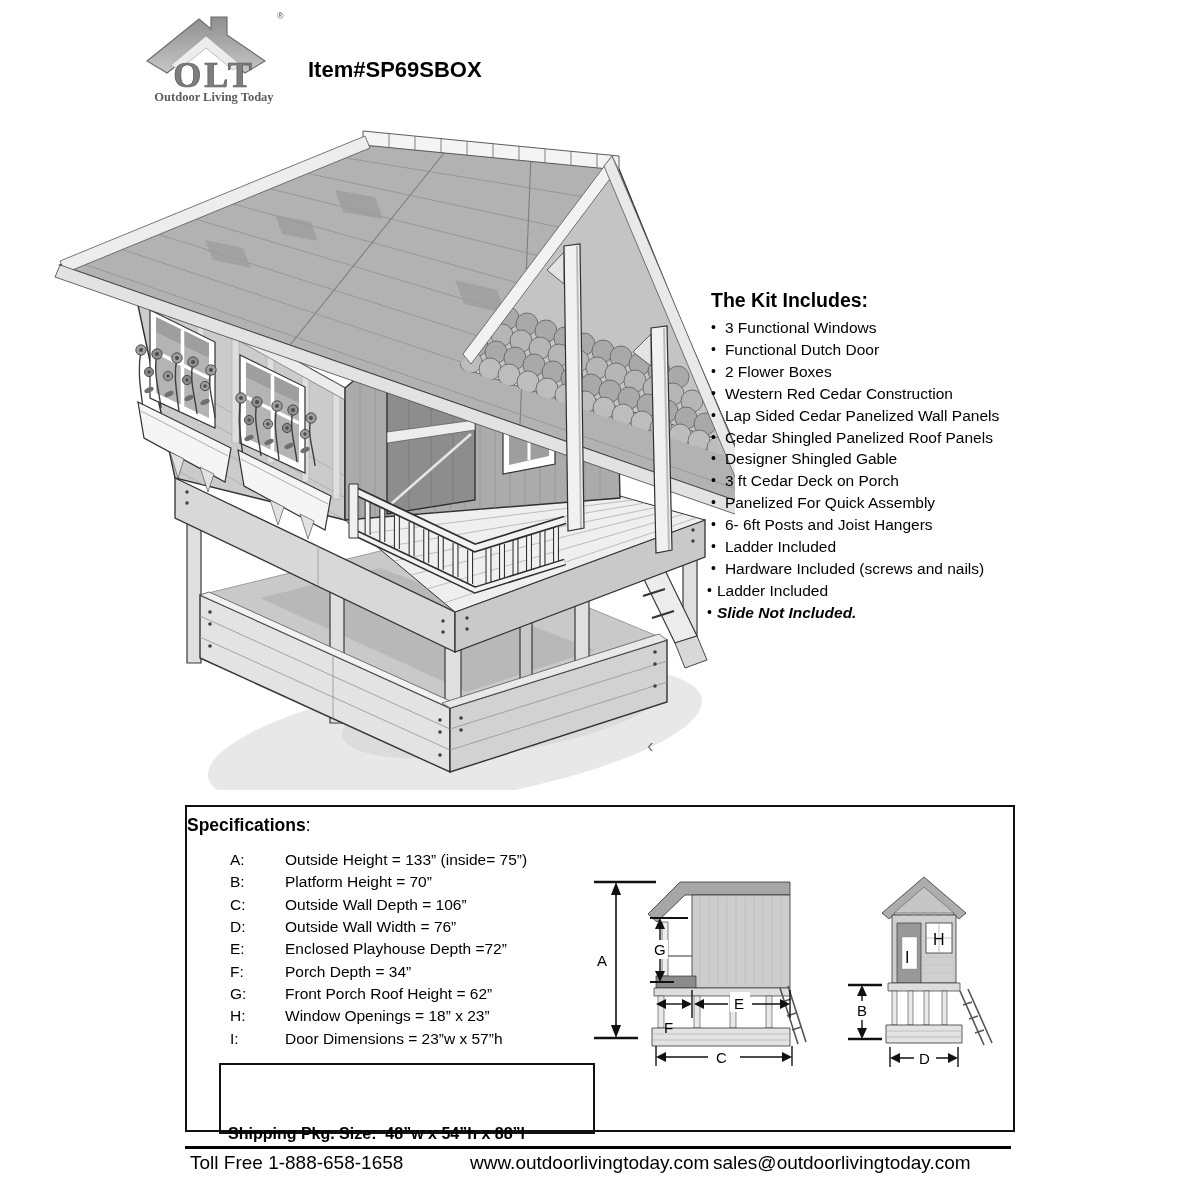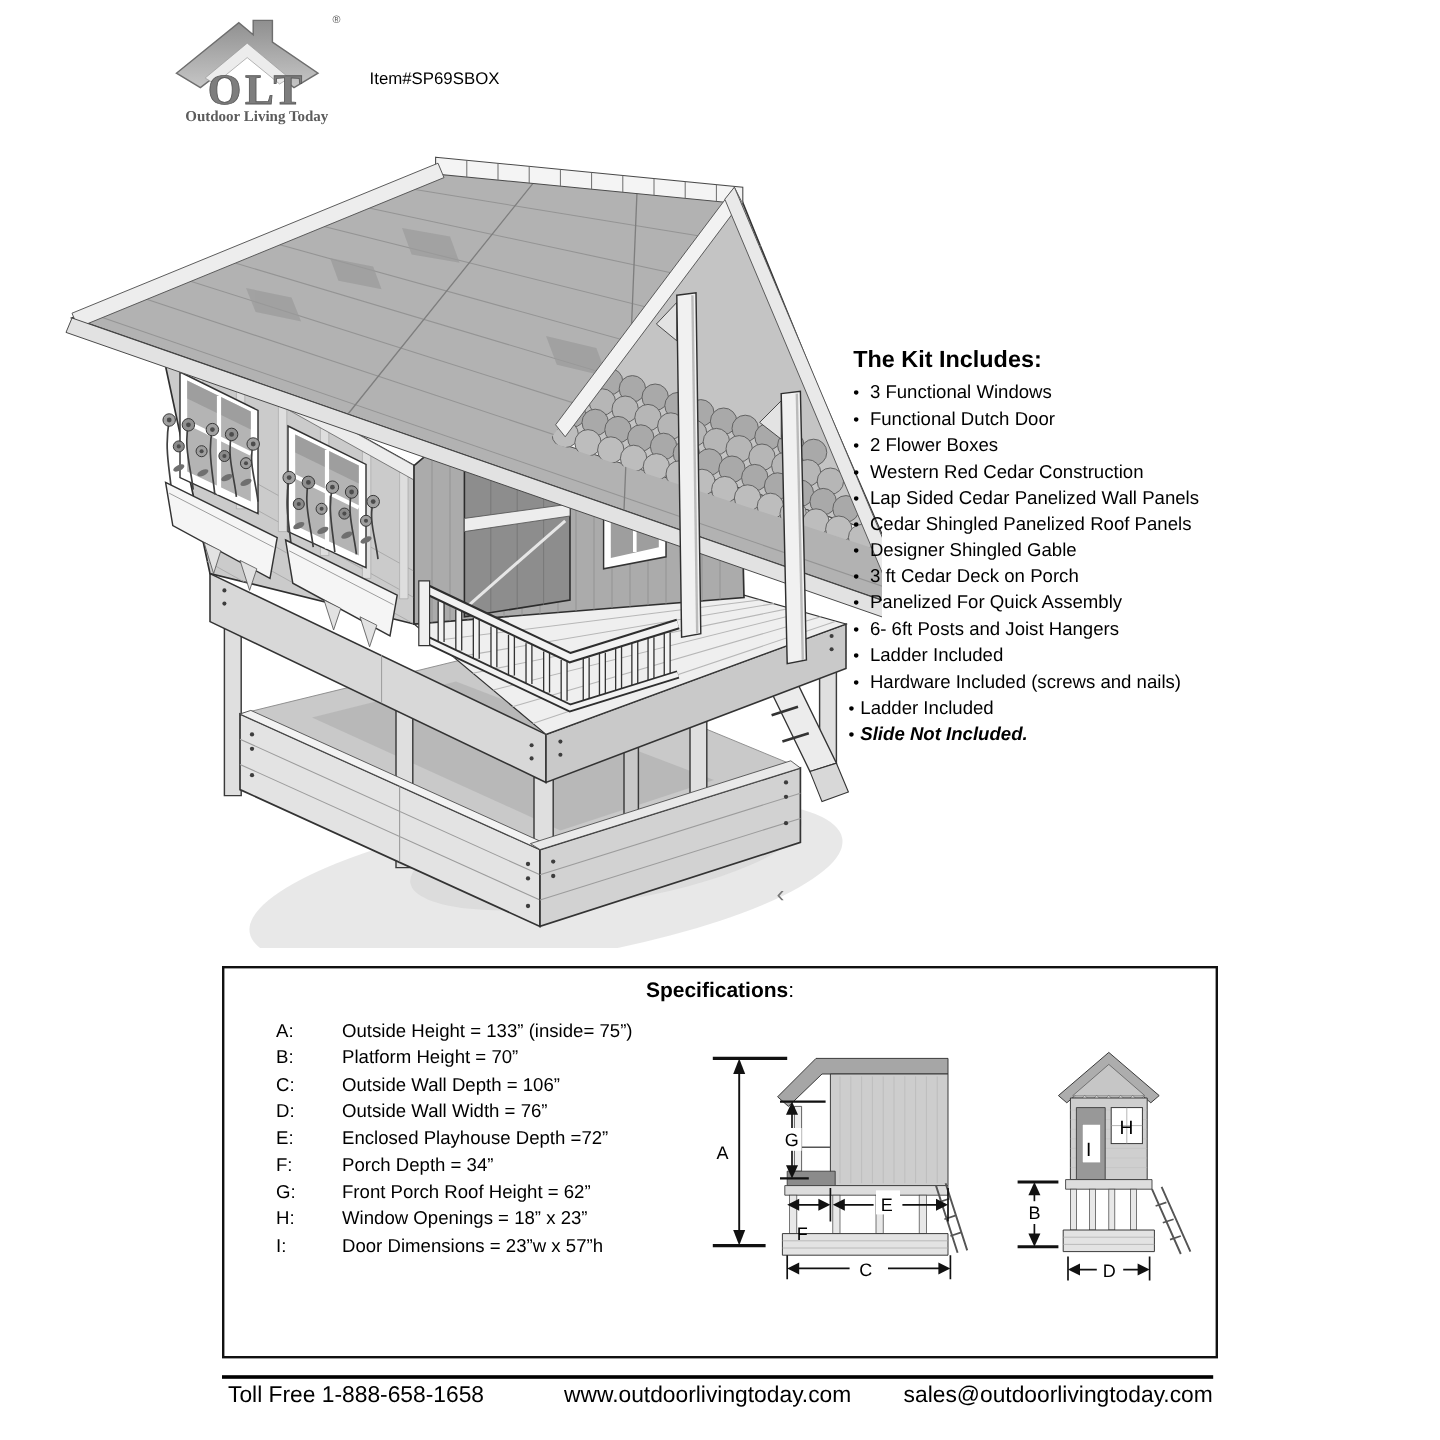--- a/index.html
+++ b/index.html
@@ -1,43 +1,43 @@
 <!DOCTYPE html>
 <html><head>
 <meta charset="utf-8">
 <style>
   html,body{margin:0;padding:0;background:#fff;}
   .page{position:relative;width:1200px;height:1200px;background:#ffffff;
         font-family:"Liberation Sans",sans-serif;color:#000;overflow:hidden;}
   .abs{position:absolute;}
   
   .doc-title{left:308px;top:13px;font-size:21.5px;font-weight:bold;letter-spacing:.2px;}
-  .item-no{left:308px;top:57px;font-size:14px;font-weight:normal;}
+  .item-no{left:308px;top:57px;font-size:22px;font-weight:bold;}
   .logo{left:137px;top:7px;width:155px;height:97px;}
   
   .intro{left:739px;top:133px;width:300px;font-size:16px;font-weight:bold;line-height:22.5px;}
   .kit-heading{left:711px;top:289px;font-size:19.5px;font-weight:bold;}
   .kit-list{left:711px;top:317px;margin:0;padding:0;list-style:none;}
   .kit-item{display:flex;gap:9px;font-size:15.5px;line-height:21.9px;}
   .kit-item .bullet{font-size:14px;}
   .kit-item[data-style~="tight"]{gap:5px;margin-left:-4px;}
   .kit-item[data-style~="bold"] .kit-label{font-weight:bold;font-style:italic;}
   
   .spec-box{left:185px;top:805px;width:826px;height:323px;border:2.5px solid #111;background:#fff;}
-  .spec-heading{left:0;right:0;top:8px;text-align:center;font-size:17.5px;font-weight:bold;}
+  .spec-heading{left:0;right:0;top:8px;font-size:17.5px;font-weight:bold;}
   .spec-heading .colon{font-weight:normal;}
   .spec-rows{left:43px;top:42px;}
   .spec-row{display:flex;font-size:15.5px;line-height:22.35px;}
   .spec-key{width:55px;}
   .ship-box{left:32px;top:256px;width:358px;height:61px;border:2px solid #111;padding:3px 7px;
             font-size:16px;font-weight:bold;line-height:26.5px;white-space:pre;}
   
   .footer-rule{left:185px;top:1146px;width:826px;border-top:3px solid #000;}
   .footer-text{top:1152px;font-size:19px;}
-  .f-phone{left:190px;} .f-web{left:470px;} .f-mail{left:753px;}
+  .f-phone{left:190px;} .f-web{left:470px;} .f-mail{left:713px;}
   svg text{font-family:"Liberation Sans",sans-serif;}
   .serif{font-family:"Liberation Serif",serif;}
 </style>
 </head>
 <body>
 
 <div class="page">
 
   <svg class="abs logo" viewBox="0 0 155 97">
     <defs>
@@ -460,20 +460,24 @@
           <span class="spec-value">Window Openings = 18” x 23”</span>
         </div>
 
         <div class="spec-row">
           <span class="spec-key">I:</span>
           <span class="spec-value">Door Dimensions = 23”w x 57”h</span>
         </div>
 
     </div>
 
+    <div class="abs ship-box">
+      <div>Shipping Pkg. Size:  48”w x 54”h x 88”l</div>
+      
+    </div>
 
     <svg class="abs" style="left:405px;top:63px" width="216" height="200" viewBox="0 0 216 200">
       <g stroke="#111" stroke-width="2.6">
           <path d="M2,12 H64 M2,168 H46"></path>
         </g>
       <path d="M24,22 V158" stroke="#111" stroke-width="1.6"></path>
       <polygon points="24,12 19,25 29,25" fill="#111"></polygon>
         <polygon points="24,168 19,155 29,155" fill="#111"></polygon>
       <rect x="2" y="80" width="17" height="20" fill="#fff"></rect>
       <text x="5" y="96" font-size="15">A</text>

